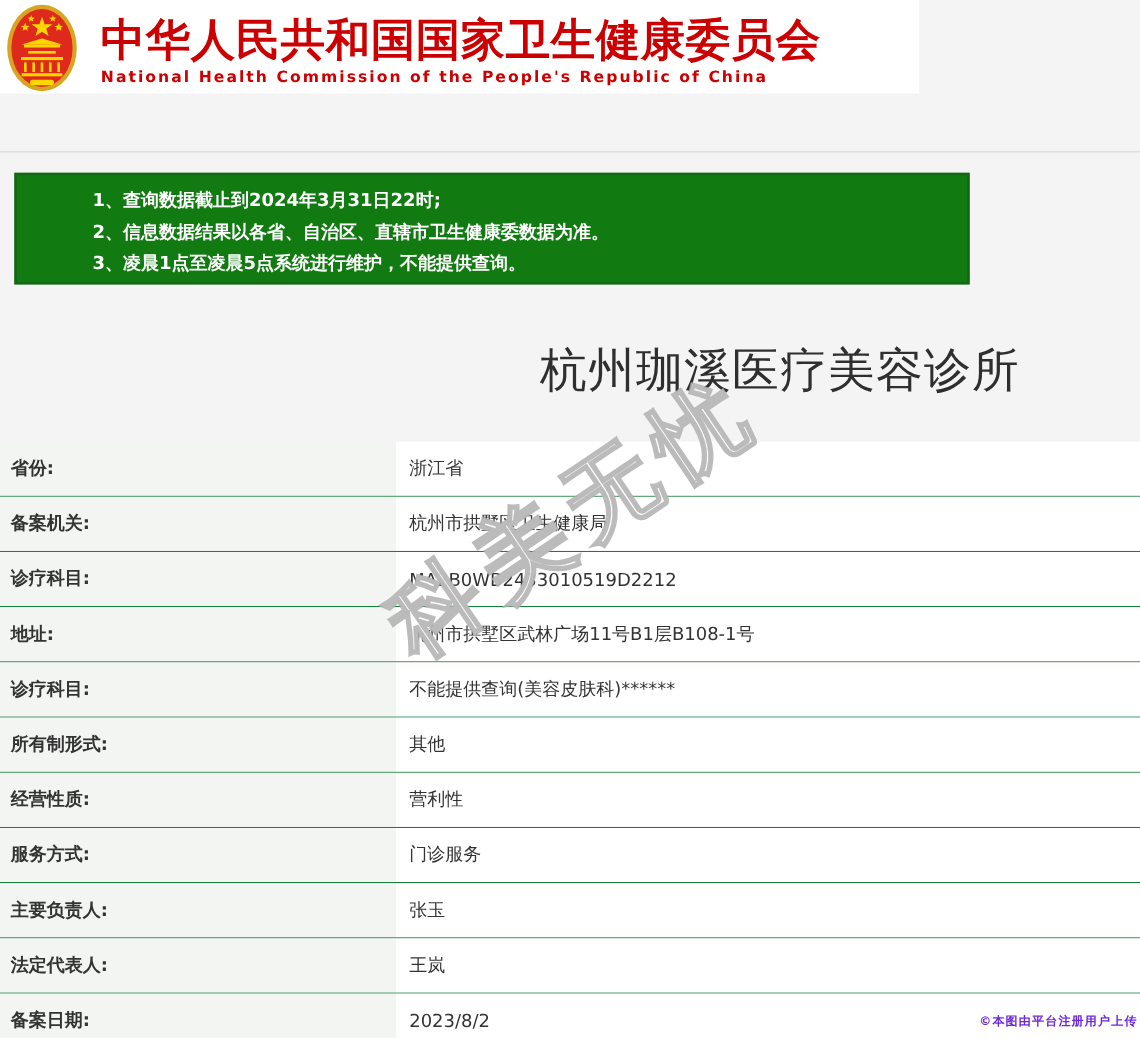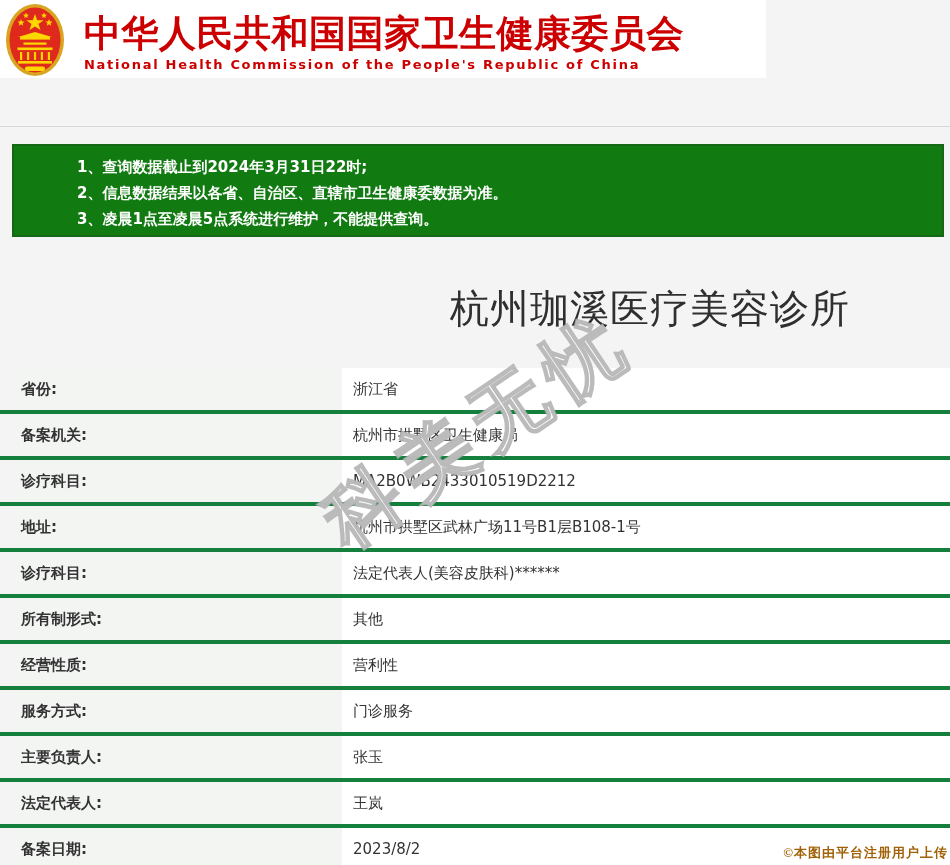--- a/index.html
+++ b/index.html
@@ -18,58 +18,57 @@
     color:#cc0000;white-space:nowrap;letter-spacing:0.5px;
   }
   .title-en{
     position:absolute;left:84px;top:57px;font-size:13px;font-weight:bold;
     color:#cc0000;white-space:nowrap;letter-spacing:1.7px;
   }
   
   .hline{position:absolute;top:126px;left:0;width:950px;height:0;border-top:1px solid #d8d8d8;}
   
   .notice{
-    position:absolute;top:144px;left:12px;width:932px;height:93px;box-sizing:border-box;
+    position:absolute;top:144px;left:12px;width:796px;height:93px;box-sizing:border-box;
     background:#117a11;border:2px solid #156615;
     color:#ffffff;font-size:15px;font-weight:bold;line-height:26px;
     padding:8px 10px 0 63px;
   }
   .notice div{white-space:nowrap;}
   
   .clinic-title{
     position:absolute;top:282px;left:450px;font-size:39px;color:#2f2f2f;
     white-space:nowrap;letter-spacing:1px;
   }
   
   .info-table{position:absolute;top:368px;left:0;width:950px;}
-  .row{display:flex;height:46px;border-bottom:4px solid #15803d;box-sizing:border-box;padding-left:12px;}
+  .row{display:flex;height:46px;border-bottom:1px solid #15803d;box-sizing:border-box;}
   .cell-label{
     width:330px;box-sizing:border-box;background:#f3f5f3;
     display:flex;align-items:center;padding-left:9px;
     font-size:15px;font-weight:bold;color:#333333;
   }
   .cell-value{
     flex:1;background:#ffffff;display:flex;align-items:center;padding-left:11px;
     font-size:15px;color:#333333;white-space:nowrap;
   }
   
   .watermark{
     position:absolute;left:290px;top:388px;width:375px;height:84px;
     transform:rotate(-34deg);
     font-size:76px;font-weight:bold;letter-spacing:12px;white-space:nowrap;
     color:rgba(255,255,255,0.92);
     -webkit-text-stroke:2px rgba(175,175,175,0.85);
     z-index:9;pointer-events:none;text-align:center;line-height:84px;
   }
   
   .credit{
-    position:absolute;right:2px;top:844px;font-size:13px;font-weight:bold;color:#a16207;
+    position:absolute;right:2px;top:844px;font-size:10px;font-weight:bold;color:#6d28d9;
     letter-spacing:1px;white-space:nowrap;z-index:10;
     text-shadow:-1px -1px 0 #fff,1px -1px 0 #fff,-1px 1px 0 #fff,1px 1px 0 #fff;
-    font-family:Liberation Serif, serif;
   }
 </style>
 </head>
 <body>
 
 <div class="header">
   <svg class="emblem" viewBox="0 0 60 74" xmlns="http://www.w3.org/2000/svg">
     <ellipse cx="30" cy="37" rx="29" ry="36" fill="#d9a420"></ellipse>
     <ellipse cx="30" cy="37" rx="25.5" ry="32.5" fill="#e0291d"></ellipse>
     <polygon fill="#ffd700" points="30,11 32.2,17.2 38.6,17.2 33.5,21 35.5,27 30,23.4 24.5,27 26.5,21 21.4,17.2 27.8,17.2"></polygon>
@@ -115,21 +114,21 @@
   <div class="row">
     <div class="cell-label">诊疗科目:</div>
     <div class="cell-value">MA2B0WB2433010519D2212</div>
   </div>
   <div class="row">
     <div class="cell-label">地址:</div>
     <div class="cell-value">杭州市拱墅区武林广场11号B1层B108-1号</div>
   </div>
   <div class="row">
     <div class="cell-label">诊疗科目:</div>
-    <div class="cell-value">法定代表人(美容皮肤科)******</div>
+    <div class="cell-value">不能提供查询(美容皮肤科)******</div>
   </div>
   <div class="row">
     <div class="cell-label">所有制形式:</div>
     <div class="cell-value">其他</div>
   </div>
   <div class="row">
     <div class="cell-label">经营性质:</div>
     <div class="cell-value">营利性</div>
   </div>
   <div class="row">

